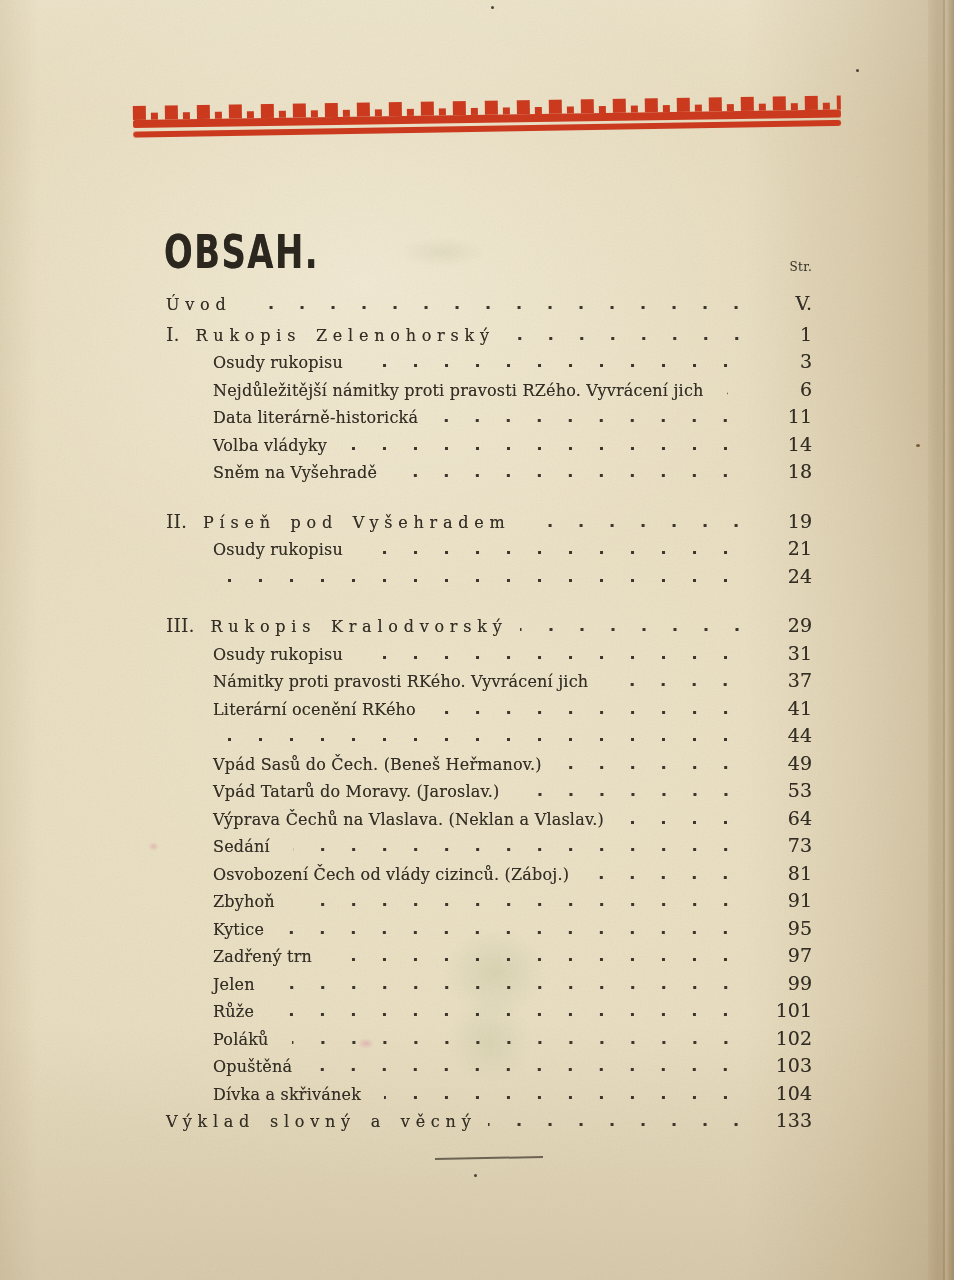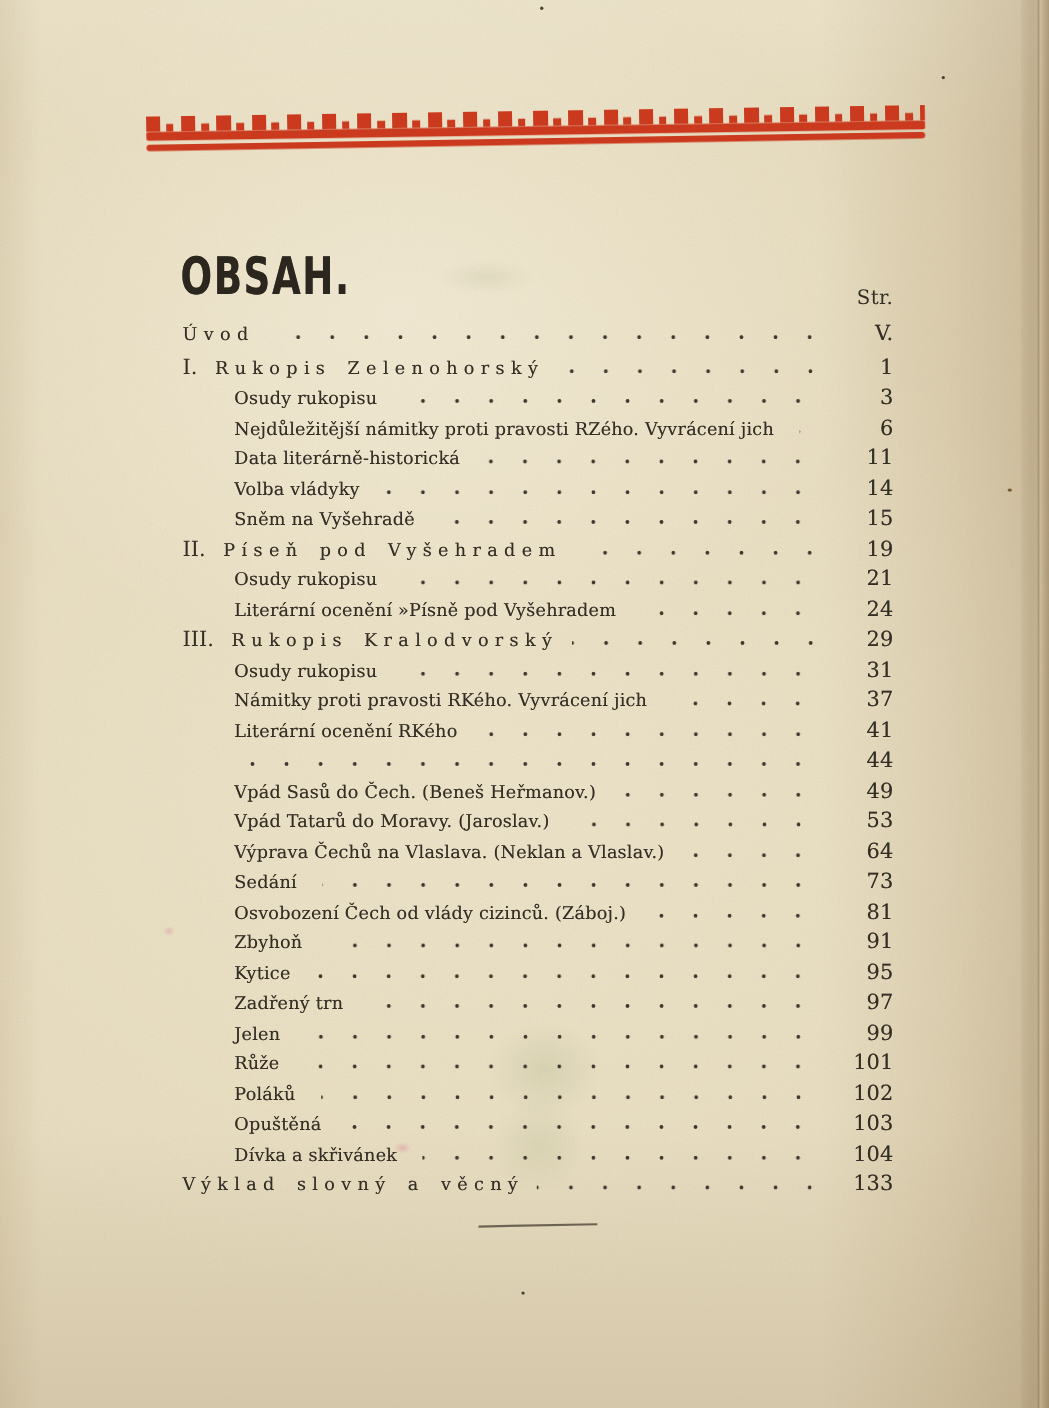--- a/index.html
+++ b/index.html
@@ -36,28 +36,28 @@
   .orn-bar{height:8px;background:var(--red);border-radius:2px;filter:blur(0.2px);}
   .orn-underline{height:6px;background:var(--red);border-radius:3px;margin-top:3px;transform:rotate(-0.1deg);filter:blur(0.2px);}
 
   .title{
     position:absolute;left:164px;top:224px;margin:0;
     font-family:"DejaVu Sans","Liberation Sans",sans-serif;
     font-weight:bold;font-size:47px;letter-spacing:2px;color:#2b261e;
     transform:scaleX(0.72);transform-origin:left top;
     text-shadow:0 0 0.6px rgba(43,38,30,0.55);
   }
-  .str{position:absolute;top:260px;right:142px;font-size:18px;letter-spacing:0.3px;}
+  .str{position:absolute;top:260px;right:142px;font-size:12px;letter-spacing:0.3px;}
 
   .toc{position:absolute;left:166px;top:290px;width:646px;}
   .row{display:flex;align-items:baseline;height:27.5px;white-space:nowrap;}
   .row > span{line-height:27.5px;}
   .row.indent{padding-left:47px;gap:11px;}
   .row.gap-sm{margin-top:3px;}
-  .row.gap-lg{margin-top:0;}
+  .row.gap-lg{margin-top:22px;}
   .numeral{margin-right:16px;font-size:19px;}
   .label{font-size:16px;letter-spacing:0.2px;flex:0 0 auto;text-shadow:0 0 0.5px rgba(51,45,36,0.5);}
   .row.spaced .label{letter-spacing:0.36em;word-spacing:0.25em;}
   .leader{
     flex:1 1 0;min-width:0;height:5px;margin:0 14px 0 12px;
     background-image:radial-gradient(circle 1.8px at 50% 50%, #3b352b 1.4px, rgba(59,53,43,0) 2px);
     background-size:31px 5px;background-repeat:repeat-x;background-position:100% 50%;
   }
   .pg{flex:0 0 46px;text-align:right;font-size:19px;text-shadow:0 0 0.5px rgba(51,45,36,0.5);}
   .end-rule{margin:22px auto 0;width:108px;height:2px;background:#6e6454;transform:rotate(-1.1deg);}
@@ -140,37 +140,36 @@
         <div class="row indent">
 
     <span class="label">Volba vládyky</span>
     <span class="leader"></span>
     <span class="pg">14</span>
   </div>
         <div class="row indent">
 
     <span class="label">Sněm na Vyšehradě</span>
     <span class="leader"></span>
-    <span class="pg">15</span>
+    <span class="pg">18</span>
   </div>
         <div class="row spaced gap-lg">
     <span class="numeral">II.</span>
     <span class="label">Píseň pod Vyšehradem</span>
     <span class="leader"></span>
     <span class="pg">19</span>
   </div>
         <div class="row indent">
 
     <span class="label">Osudy rukopisu</span>
     <span class="leader"></span>
     <span class="pg">21</span>
   </div>
         <div class="row indent">
 
-    <span class="label">Literární ocenění »Písně pod Vyšehradem</span>
     <span class="leader"></span>
     <span class="pg">24</span>
   </div>
         <div class="row spaced gap-lg">
     <span class="numeral">III.</span>
     <span class="label">Rukopis Kralodvorský</span>
     <span class="leader"></span>
     <span class="pg">29</span>
   </div>
         <div class="row indent">

